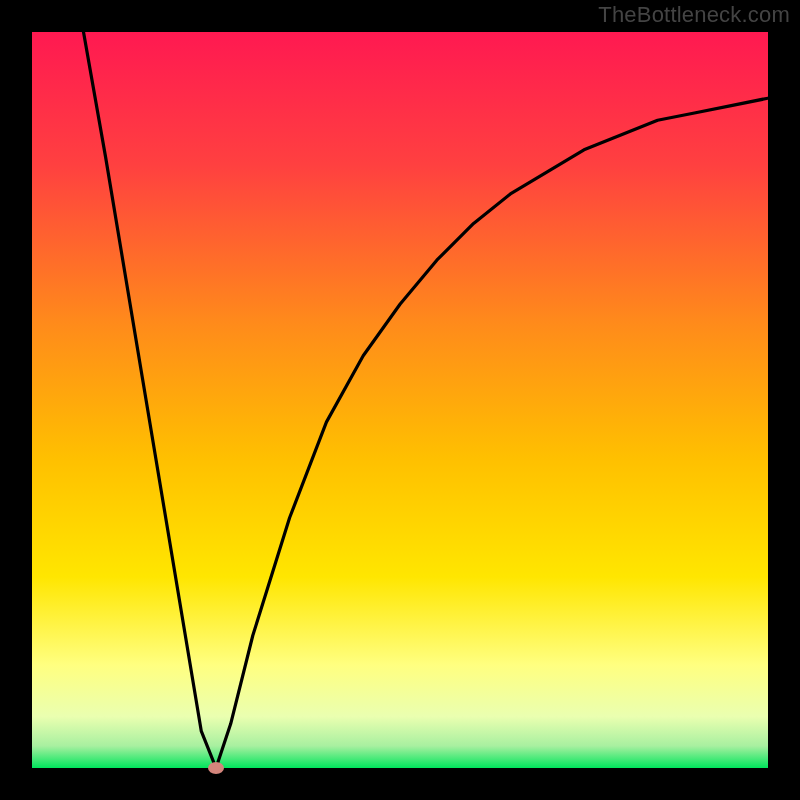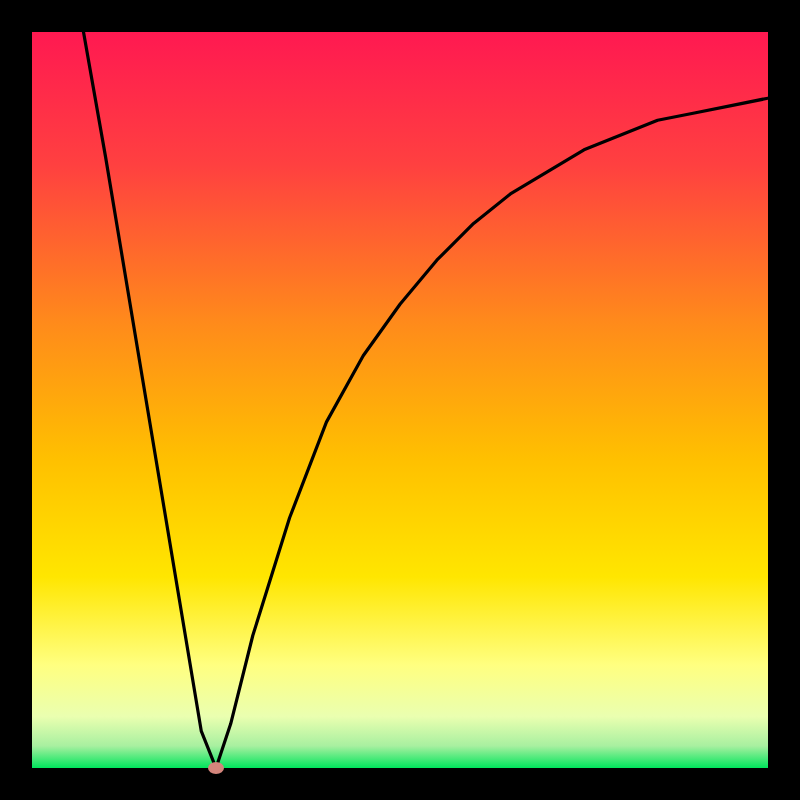--- a/index.html
+++ b/index.html
@@ -47,20 +47,21 @@
     border-radius: 50%;
     background: #d4857c;
     transform: translate(-50%, -50%);
     z-index: 3;
   }
 </style>
 </head>
 <body>
 
 <div class="frame">
+  <div class="watermark">TheBottleneck.com</div>
 
   <div class="plot-wrap">
     <svg class="plot" viewBox="0 0 736 736" preserveAspectRatio="none">
       <defs>
         <linearGradient id="heat" x1="0" y1="0" x2="0" y2="1">
           <stop offset="0%" stop-color="#ff1951"></stop>
           <stop offset="18%" stop-color="#ff4040"></stop>
           <stop offset="40%" stop-color="#ff8c1a"></stop>
           <stop offset="58%" stop-color="#ffc000"></stop>
           <stop offset="74%" stop-color="#ffe600"></stop>

